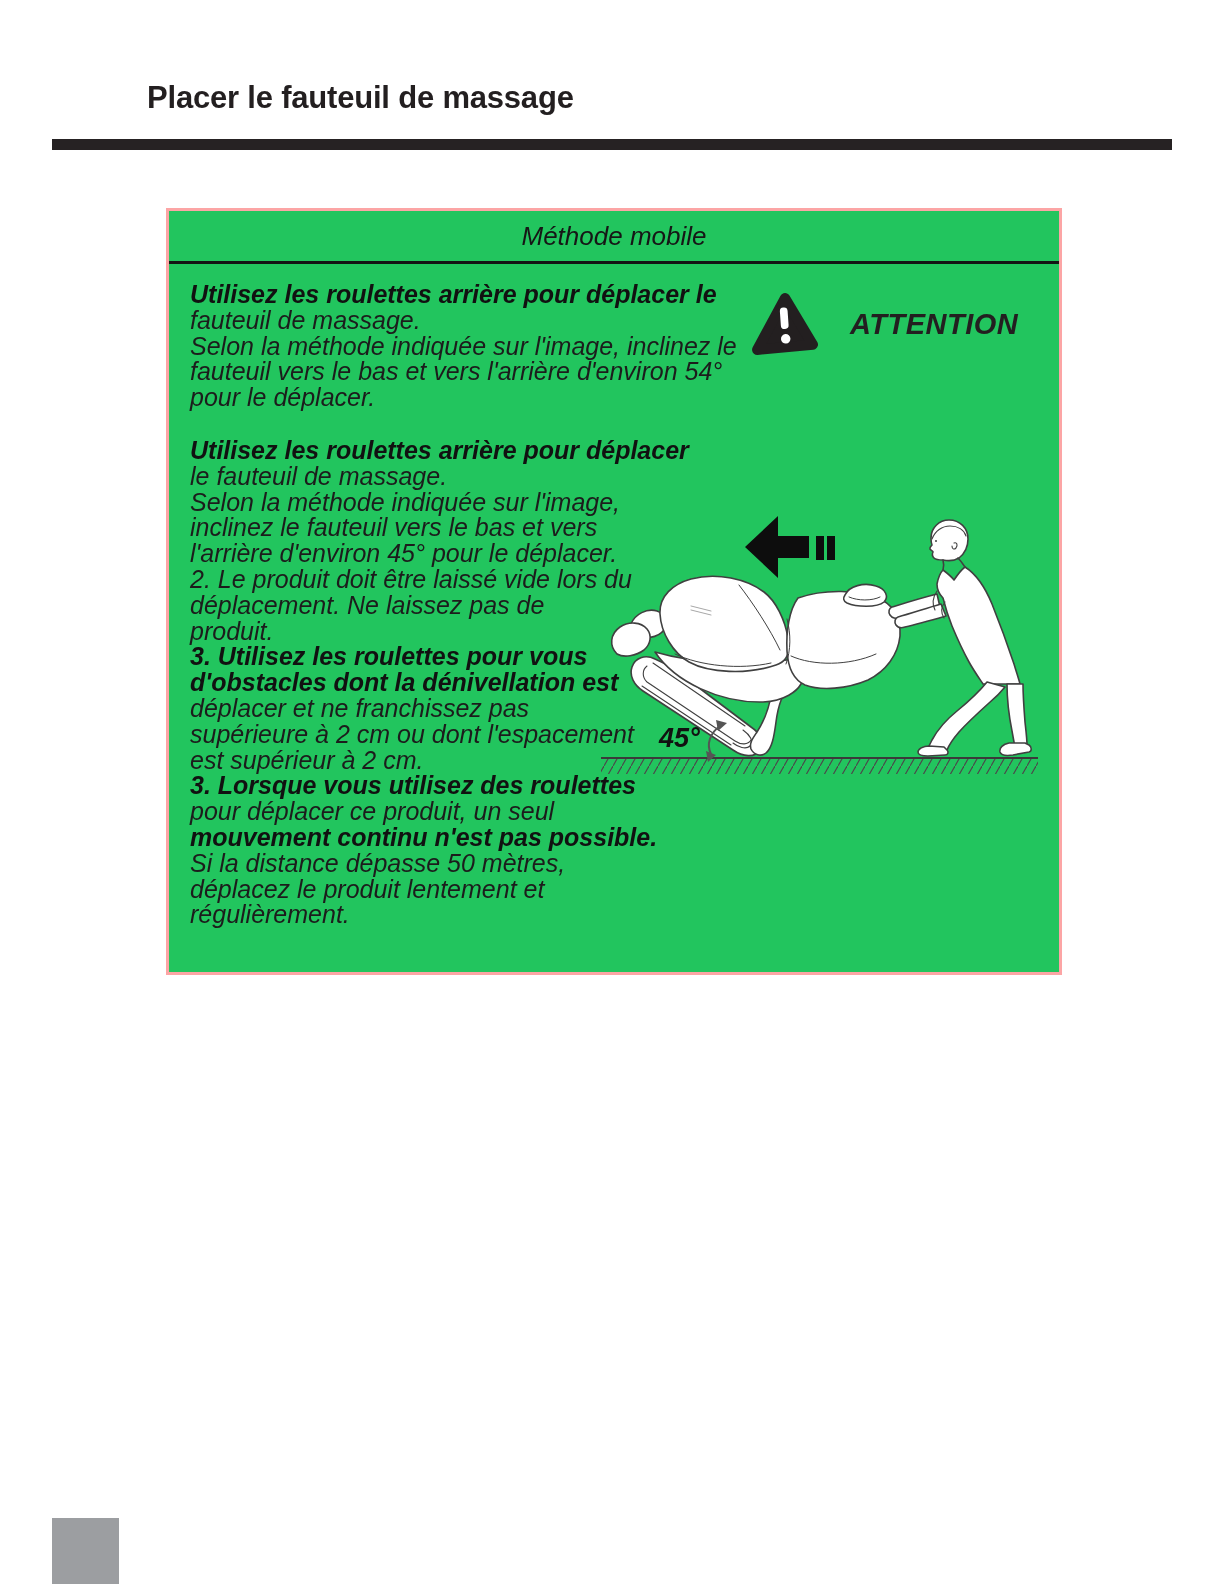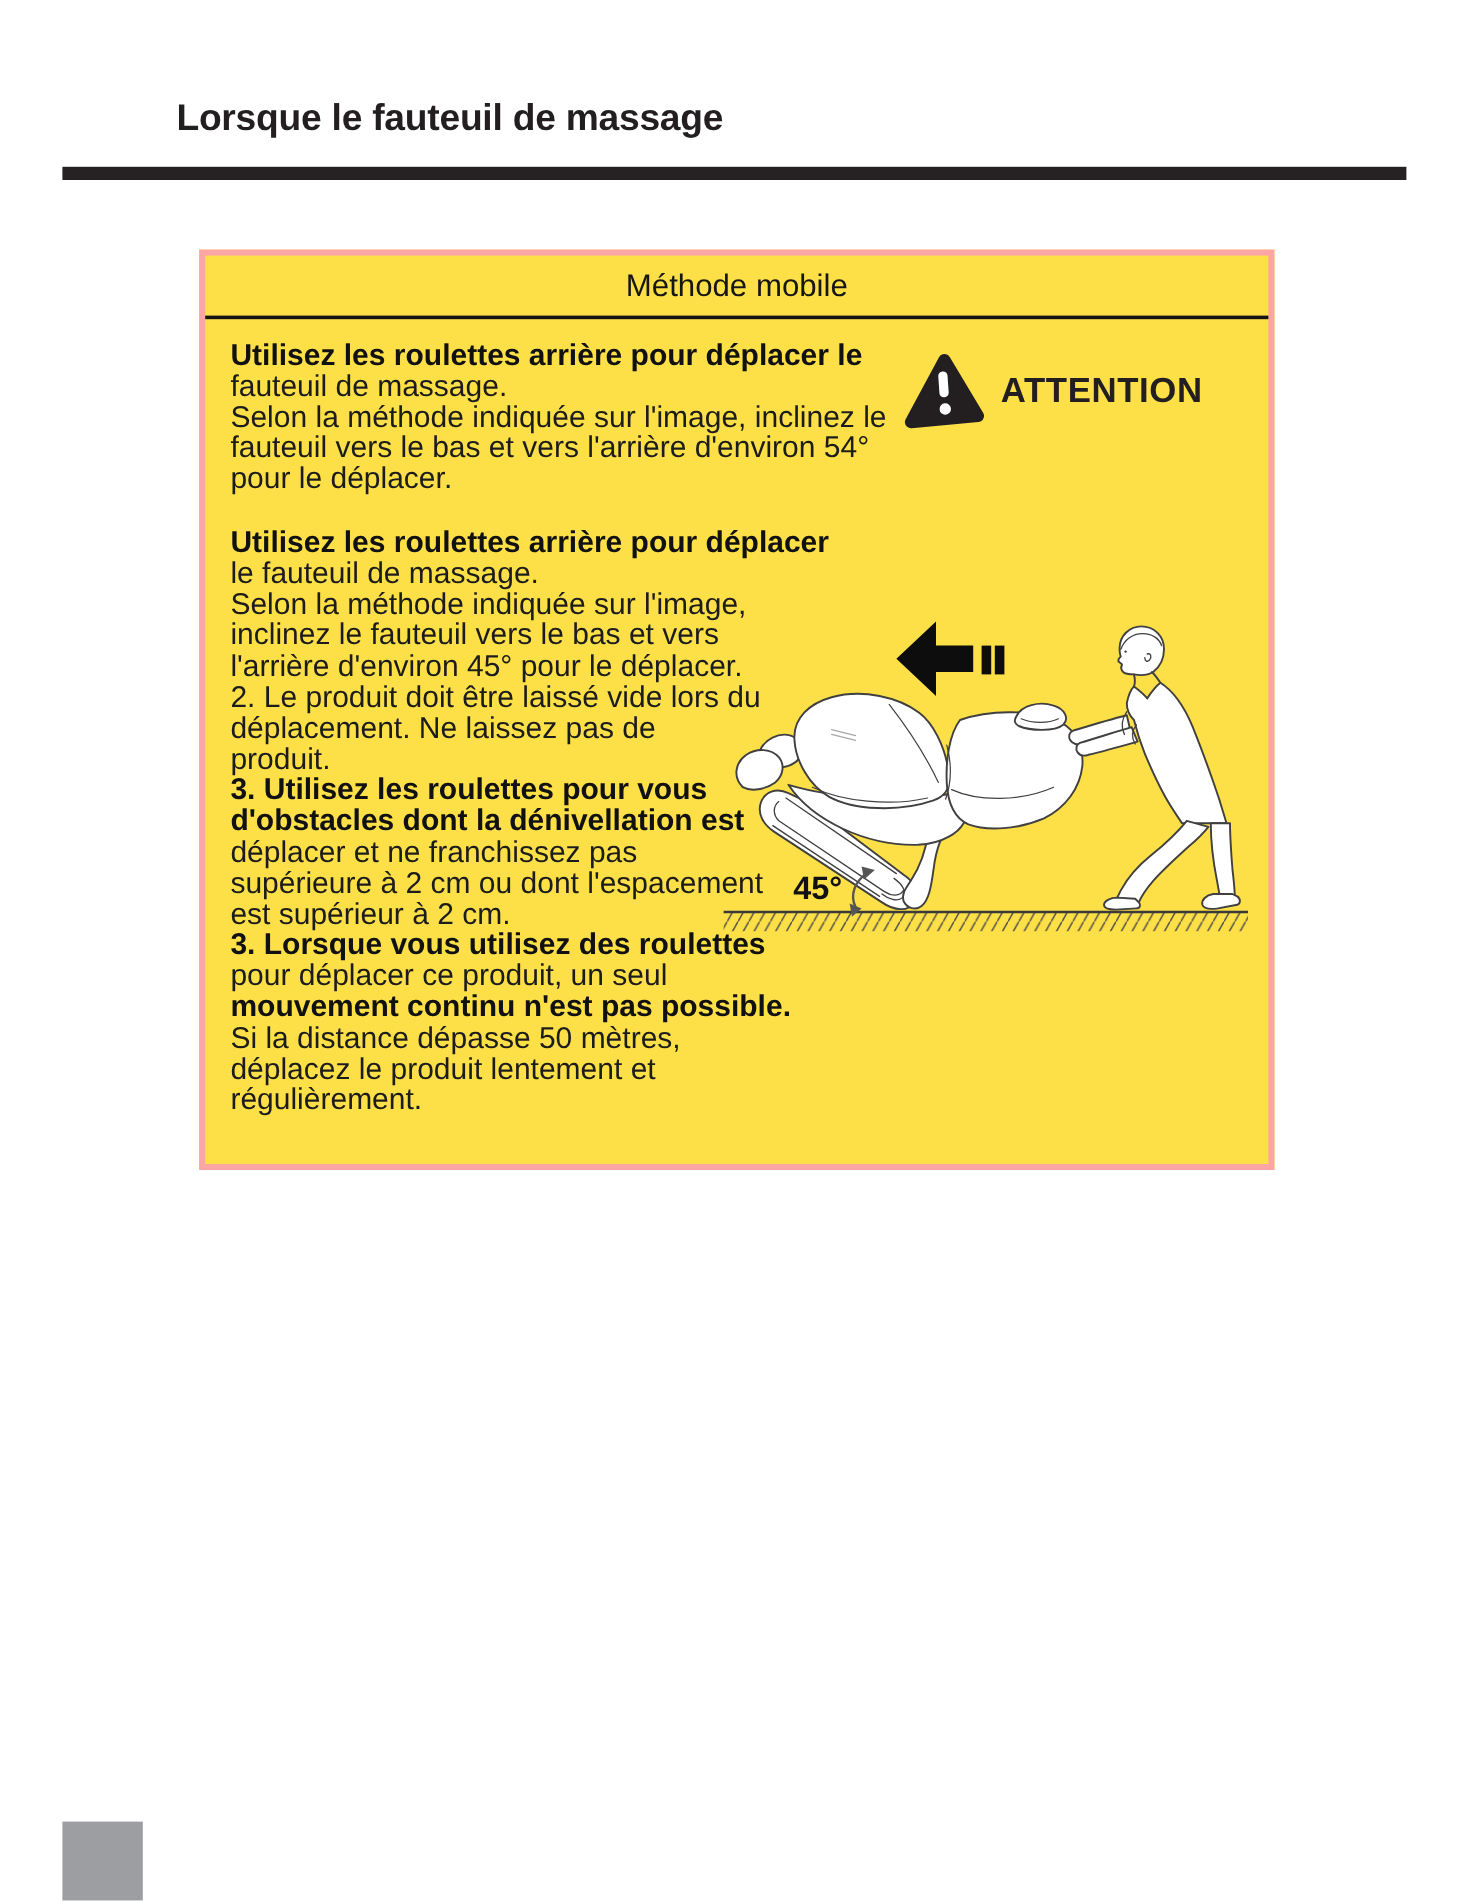--- a/index.html
+++ b/index.html
@@ -17,21 +17,21 @@
     font-size:31px; font-weight:700; color:#231f20;
     letter-spacing:-0.2px; white-space:nowrap;
   }
   .title-rule {
     position:absolute; left:52px; top:139px;
     width:1120px; height:11px; background:#262223;
   }
   .panel {
     position:absolute; left:166px; top:208px;
     width:896px; height:767px;
-    border:5px solid #fca5a5; background:#fde047;
+    border:3px solid #fca5a5; background:#22c55e;font-style:italic;
   }
   .panel-header {
     height:53px; border-bottom:3px solid #141414;
     display:flex; align-items:center; justify-content:center;
     font-size:26px; font-weight:400; color:#161616;
   }
   .panel-body { position:relative; width:100%; height:704px; }
   .para { position:absolute; left:21px; }
   .para-1 { top:18px; }
   .para-2 { top:174px; }
@@ -39,39 +39,39 @@
     font-size:25px; line-height:25.8px;
     white-space:nowrap; color:#1c1c1c;
   }
   .text-line.bold { font-weight:700; color:#111; }
   .attention {
     position:absolute; left:581px; top:28px;
     display:flex; align-items:center;
   }
   .attention .tri { width:68px; height:64px; }
   .attention-label {
-    margin-left:14px;
+    margin-left:32px;
     font-size:29px; font-weight:700; color:#231f20;
     letter-spacing:0.5px; white-space:nowrap;
   }
   .illustration {
     position:absolute; left:426px; top:230px;
     width:450px; height:290px;
   }
   .footer-block {
     position:absolute; left:52px; top:1518px;
     width:67px; height:66px; background:#9c9ea1;
   }
 </style>
 </head>
 <body>
 
 <div class="page">
 
-  <div class="title">Lorsque le fauteuil de massage</div>
+  <div class="title">Placer le fauteuil de massage</div>
   <div class="title-rule"></div>
 
   <div class="panel">
     <div class="panel-header">Méthode mobile</div>
 
     <div class="panel-body">
 
       <div class="para para-1">
           <div class="text-line bold">Utilisez les roulettes arrière pour déplacer le</div>
           <div class="text-line">fauteuil de massage.</div>

